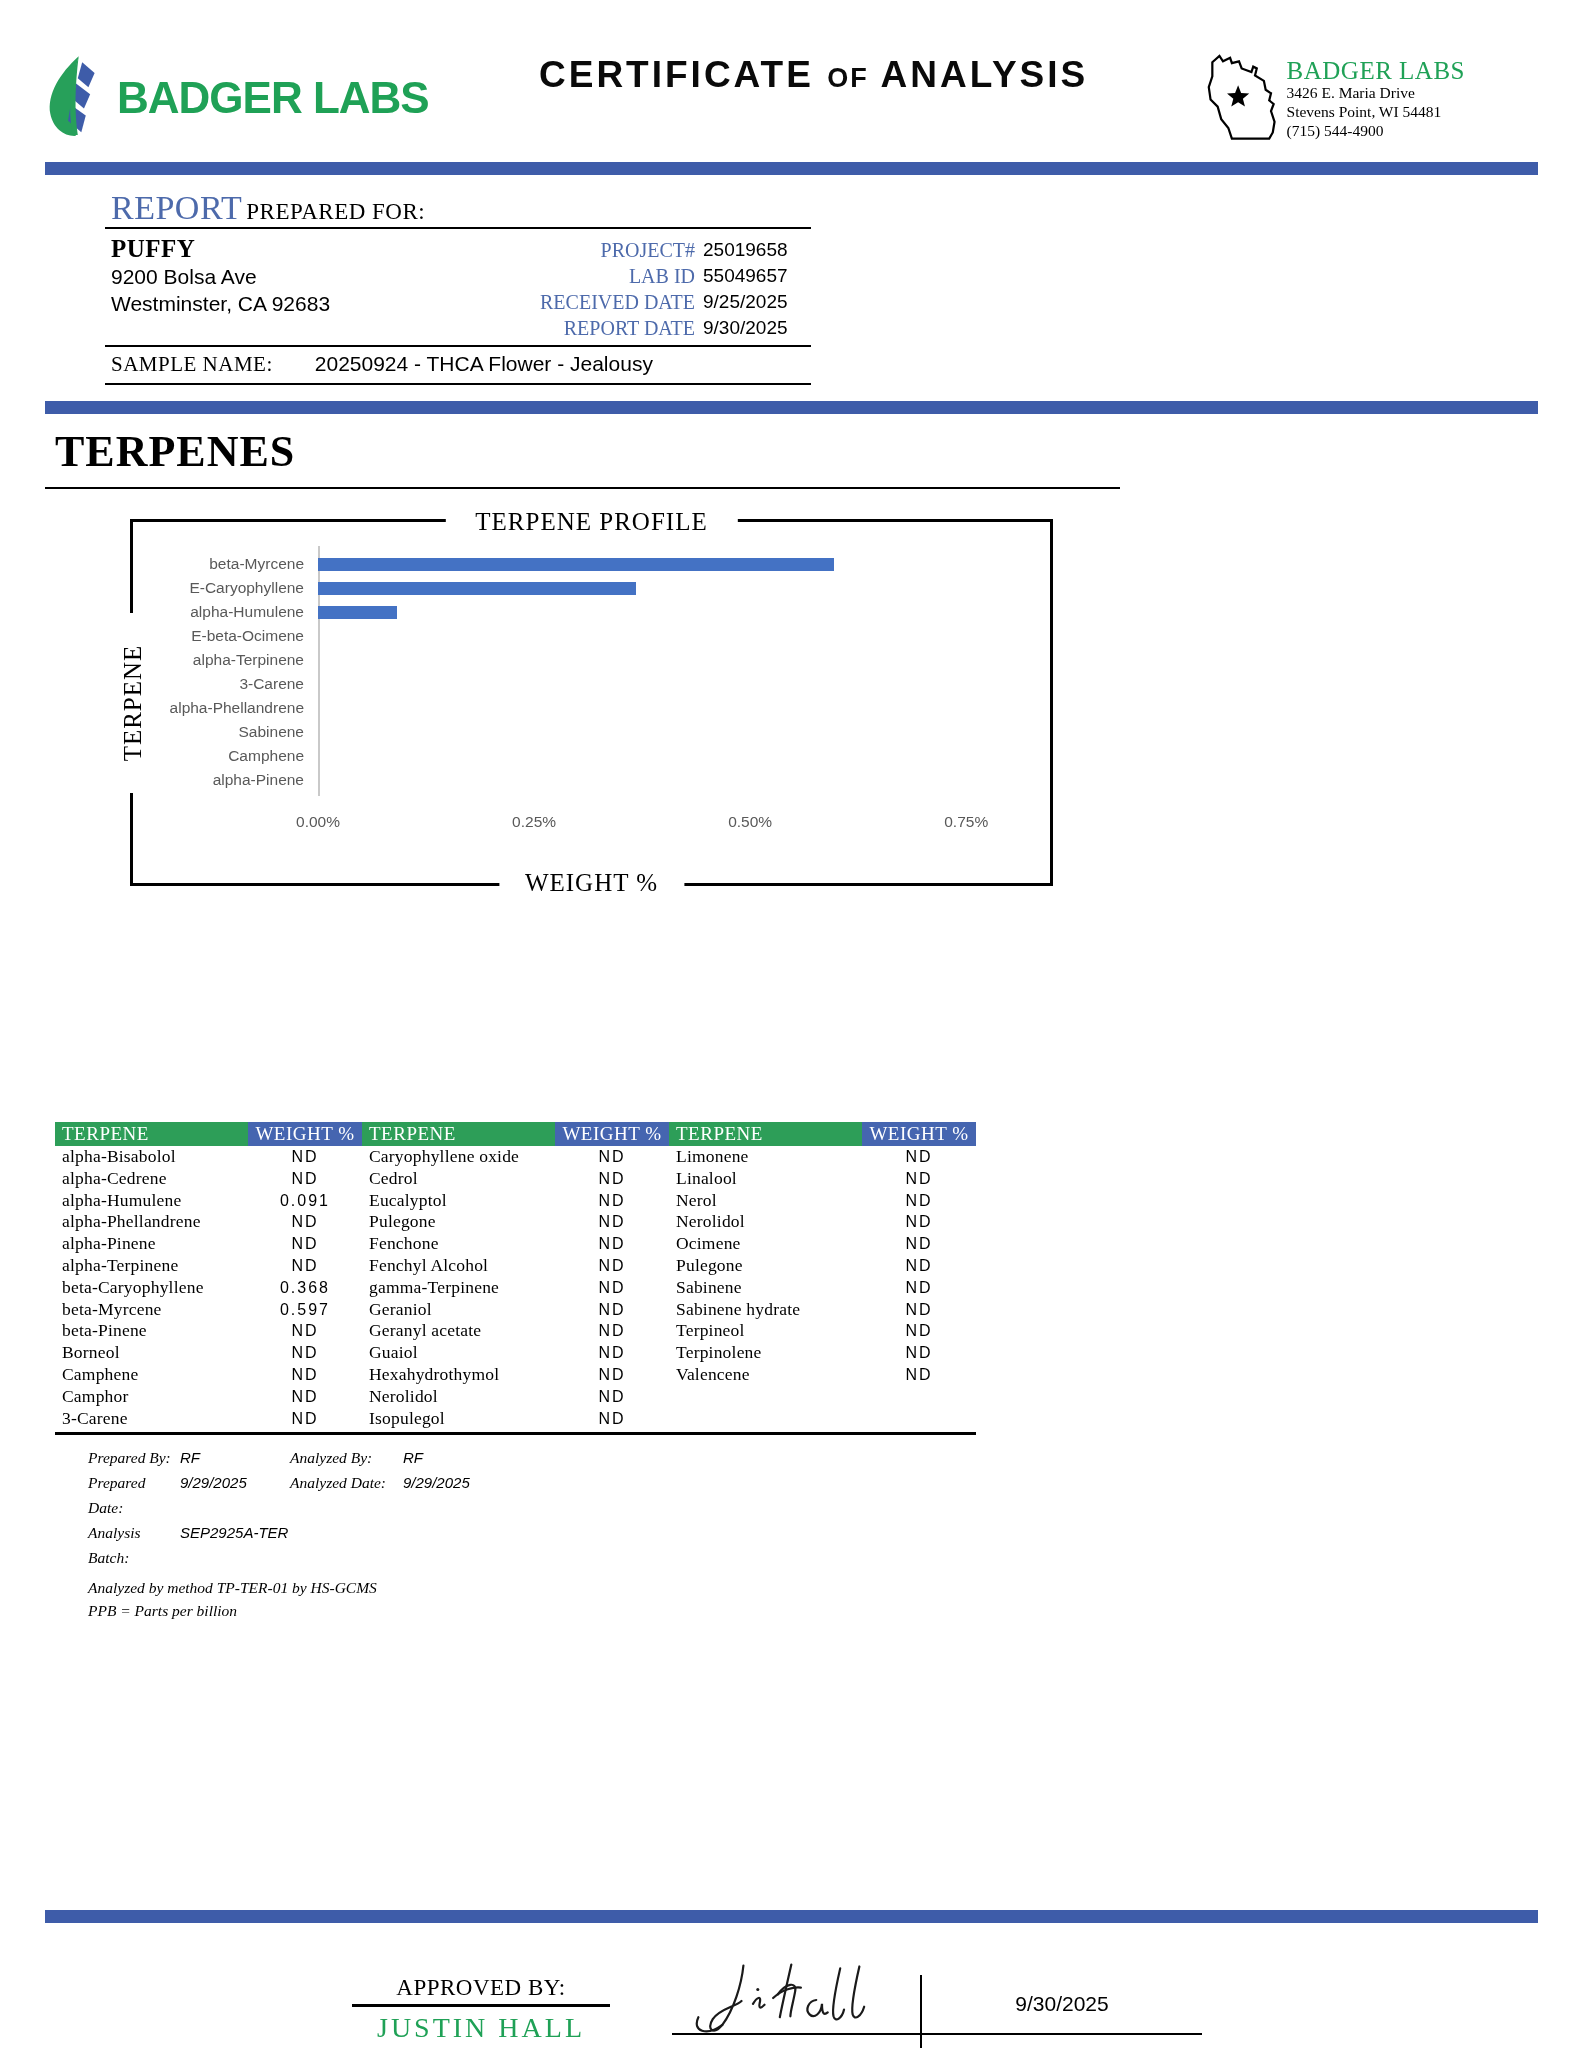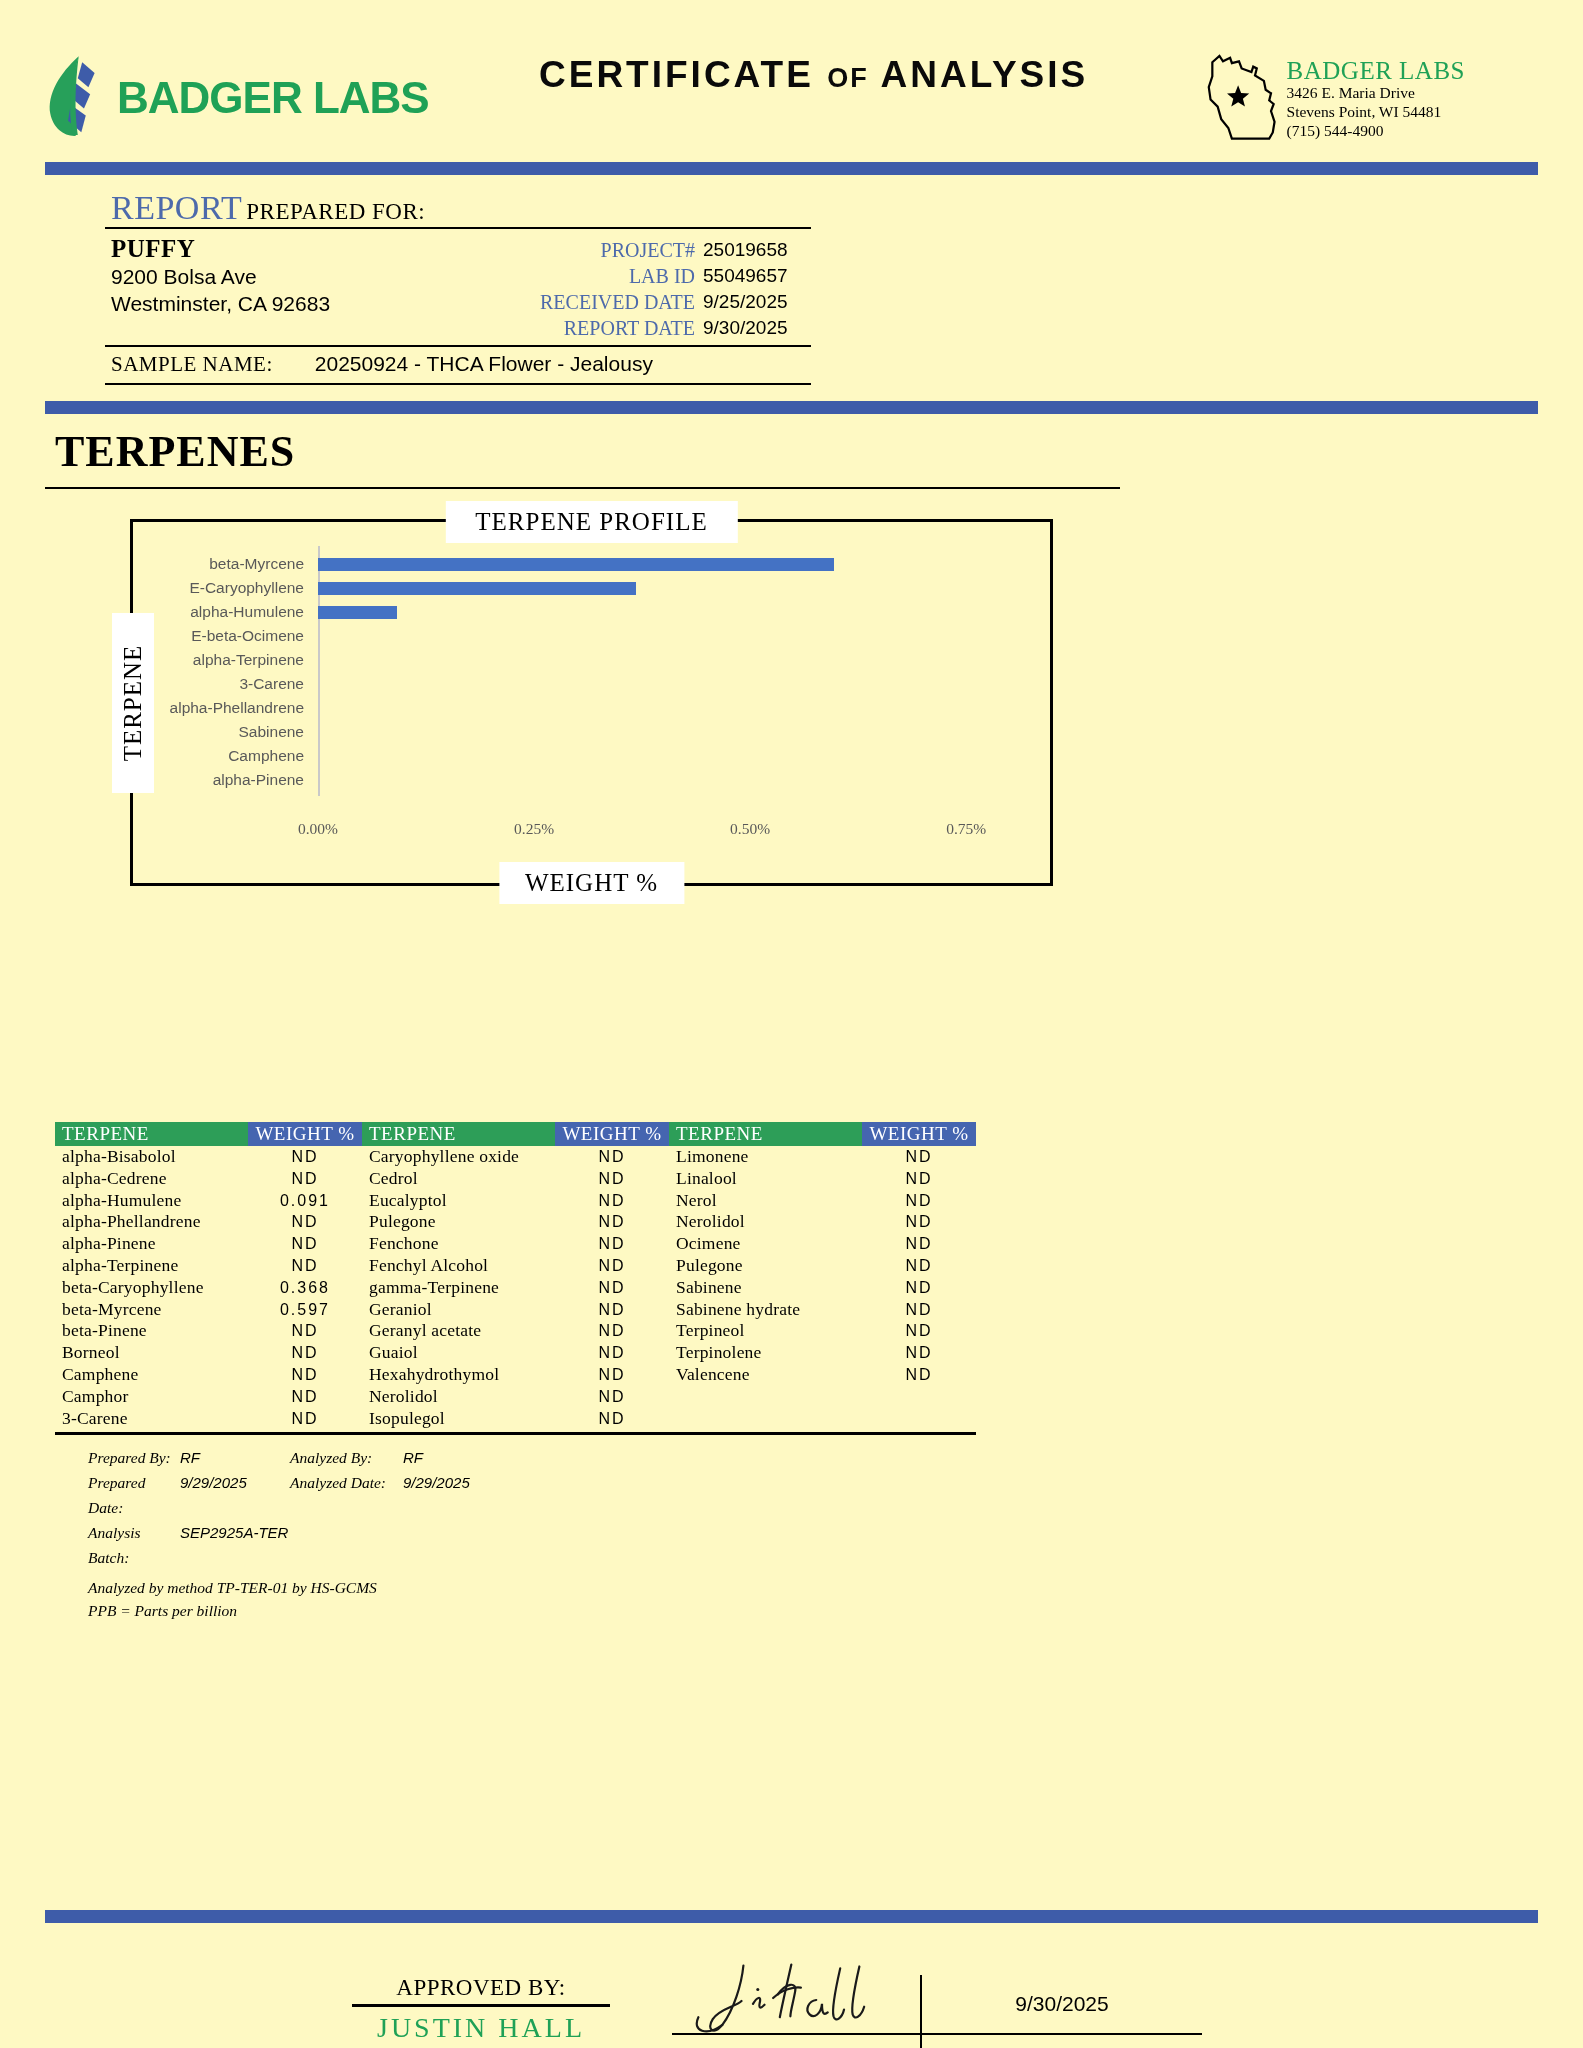--- a/index.html
+++ b/index.html
@@ -1,21 +1,21 @@
 <!DOCTYPE html>
 <html style="--bar-blue: #3e5ca9; --chart-bar: #4472c4; --table-green: #2d9e58; --table-blue: #4565b0; --label-blue: #4d6aab; --brand-green: #1fa156; --chart-text: #595959;"><head>
 <meta charset="utf-8">
 <style>
   :root{
     --bar-blue:#3e5ca9; --chart-bar:#4472c4; --table-green:#2d9e58; --table-blue:#4565b0;
     --label-blue:#4d6aab; --brand-green:#1fa156; --chart-text:#595959;
   }
   *{box-sizing:border-box;margin:0;padding:0;}
   body{background:#888;}
-  .page{width:1583px;height:2048px;margin:0 auto;background:#fef9c3;position:relative;overflow:hidden;
+  .page{width:1583px;height:2048px;margin:0 auto;background:#ffffff;position:relative;overflow:hidden;
         font-family:"Liberation Serif",serif;color:#000;}
 
   
   .header{display:flex;justify-content:space-between;padding:46px 118px 0 45px;}
   .logo-block{display:flex;align-items:center;gap:10px;}
   .logo-text{font-family:"Liberation Sans",sans-serif;font-weight:700;font-size:44px;letter-spacing:-1px;
              color:var(--brand-green);}
   .doc-title{margin-top:8px;font-family:"Liberation Sans",sans-serif;font-weight:800;font-size:37px;
              letter-spacing:3px;color:#0a0a0a;white-space:nowrap;}
   .doc-title .of{font-size:27px;letter-spacing:2px;}
@@ -57,22 +57,22 @@
   .legend-left{left:-90px;top:50%;width:180px;height:42px;margin-top:-21px;line-height:42px;transform:rotate(-90deg);}
   .plot{position:absolute;top:30px;left:0;right:6px;}
   .chart-rows{position:relative;}
   .chart-rows:before{content:"";position:absolute;left:185px;top:-6px;bottom:-4px;width:2px;background:#c9c9c9;}
   .chart-row{display:flex;align-items:center;height:24px;}
   .chart-category-label{width:185px;padding-right:14px;text-align:right;
         font-family:"Liberation Sans",sans-serif;font-size:15.5px;color:var(--chart-text);}
   .chart-bar-track{flex:1;position:relative;height:100%;}
   .chart-bar{position:absolute;top:5.5px;height:13px;background:var(--chart-bar);}
   .x-axis{position:relative;margin-left:185px;height:40px;}
-  .x-axis .tick{position:absolute;top:28px;transform:translateX(-50%);
-        font-family:Liberation Serif, serif;font-size:15.5px;color:var(--chart-text);}
+  .x-axis .tick{position:absolute;top:21px;transform:translateX(-50%);
+        font-family:Liberation Sans, sans-serif;font-size:15.5px;color:var(--chart-text);}
 
   
   .terpene-table{display:flex;margin:236px 0 0 55px;width:921px;}
   .tgroup{width:307px;}
   .trow{display:flex;line-height:21.8px;}
   .tname{width:193px;font-size:17.5px;padding-left:7px;letter-spacing:0.2px;}
   .tval{width:114px;text-align:center;font-family:"Liberation Sans",sans-serif;font-size:16px;letter-spacing:2px;}
   .thead{line-height:24px;}
   .thead .tname{background:var(--table-green);color:#fff;font-size:19px;letter-spacing:0.5px;}
   .thead .tval{background:var(--table-blue);color:#fff;font-family:"Liberation Serif",serif;

